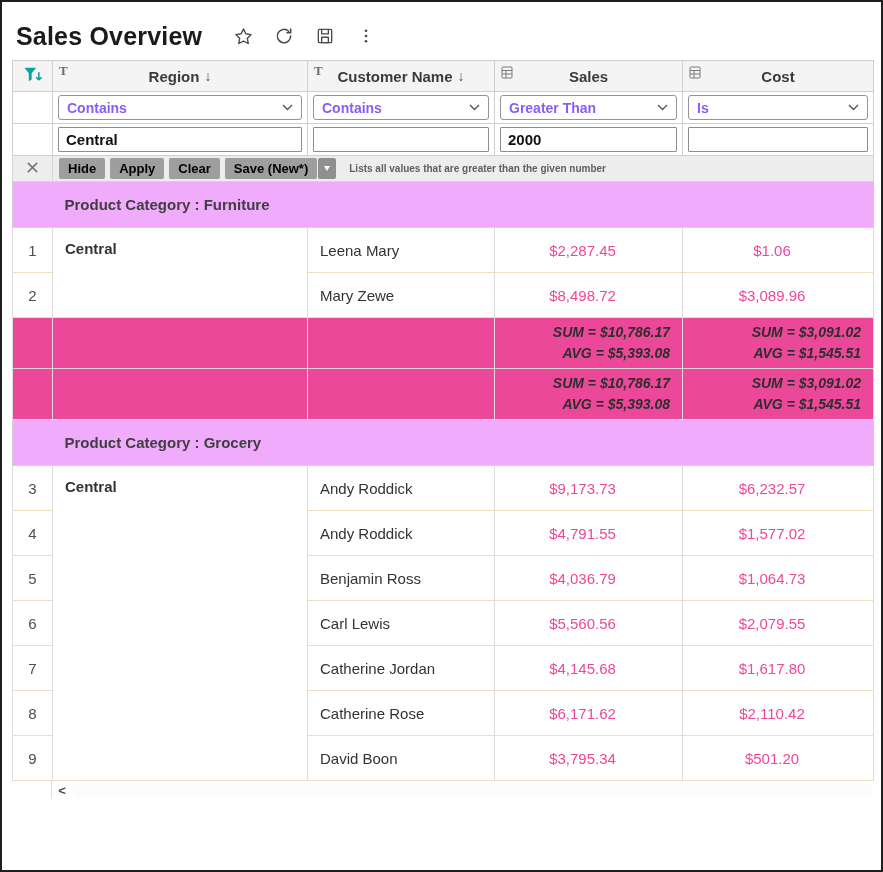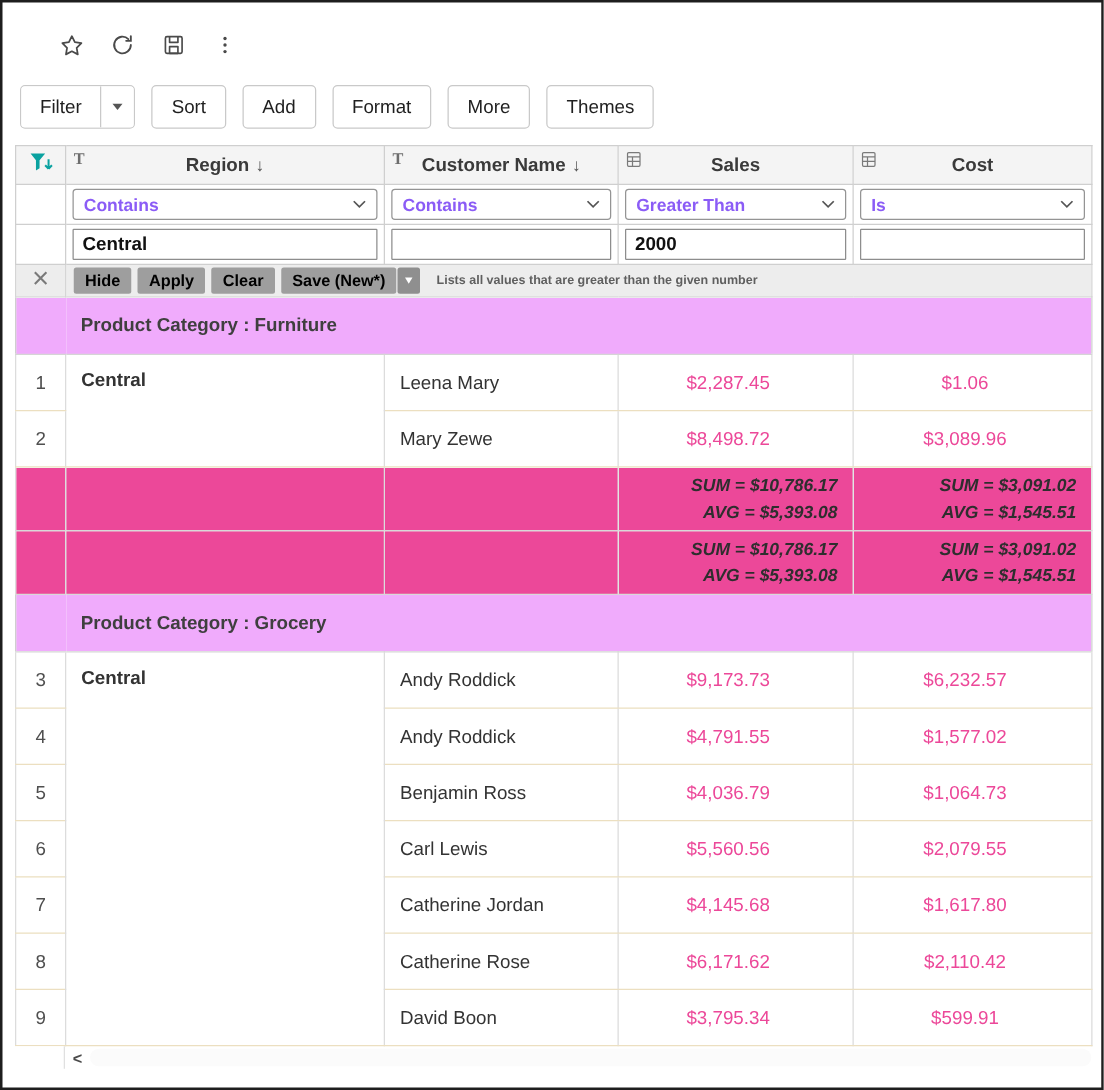--- a/index.html
+++ b/index.html
@@ -78,20 +78,21 @@
   .scroll-left { width:20px; height:18px; display:flex; align-items:center; justify-content:center;
                  font-size:13px; font-weight:700; color:#4a4a4a; cursor:pointer; }
   .scroll-track { flex:1; height:14px; background:#fbfbfb; border-radius:7px; cursor:pointer; }
 </style>
 </head>
 <body>
 
 <div class="app">
 
   <div class="titlebar">
+    <div class="page-title">Sales Overview</div>
     <div class="title-icons">
       <span class="ticon">
         <svg width="21" height="21" viewBox="0 0 24 24" fill="none" stroke="#4a4a4a" stroke-width="1.6" stroke-linejoin="round">
           <path d="M12 3.4l2.7 5.5 6 .9-4.3 4.2 1 6-5.4-2.8-5.4 2.8 1-6L3.3 9.8l6-.9z"></path>
         </svg>
       </span>
       <span class="ticon">
         <svg width="20" height="20" viewBox="0 0 24 24" fill="none" stroke="#4a4a4a" stroke-width="1.8" stroke-linecap="round">
           <path d="M20 12a8 8 0 1 1-2.4-5.7"></path>
           <path d="M20 3.5V8h-4.5"></path>
@@ -107,33 +108,20 @@
       <span class="ticon">
         <svg width="18" height="20" viewBox="0 0 24 24" fill="#4a4a4a">
           <circle cx="12" cy="5" r="1.8"></circle>
             <circle cx="12" cy="12" r="1.8"></circle>
             <circle cx="12" cy="19" r="1.8"></circle>
         </svg>
       </span>
     </div>
   </div>
 
-  <div class="toolbar">
-    <div class="split">
-      <button class="tbtn">Filter</button>
-      <span class="caret-seg">
-          <span class="tri-down"></span>
-        </span>
-    </div>
-    <button class="tbtn">Sort</button>
-    <button class="tbtn">Add</button>
-    <button class="tbtn">Format</button>
-    <button class="tbtn">More</button>
-    <button class="tbtn">Themes</button>
-  </div>
 
   <table class="sheet">
     <colgroup>
       <col style="width:40px">
         <col style="width:255px">
         <col style="width:187px">
         <col style="width:188px">
         <col style="width:191px">
     </colgroup>
 
@@ -334,21 +322,21 @@
     <tr class="drow">
       <td class="num">8</td>
       <td class="name">Catherine Rose</td>
       <td class="money">$6,171.62</td>
       <td class="money">$2,110.42</td>
     </tr>
     <tr class="drow">
       <td class="num">9</td>
       <td class="name">David Boon</td>
       <td class="money">$3,795.34</td>
-      <td class="money">$599.91</td>
+      <td class="money">$501.20</td>
     </tr>
   </tbody>
     </table>
 
   <div class="hscroll">
     <div class="corner"></div>
     <div class="scroll-left">&lt;</div>
     <div class="scroll-track"></div>
   </div>
 

